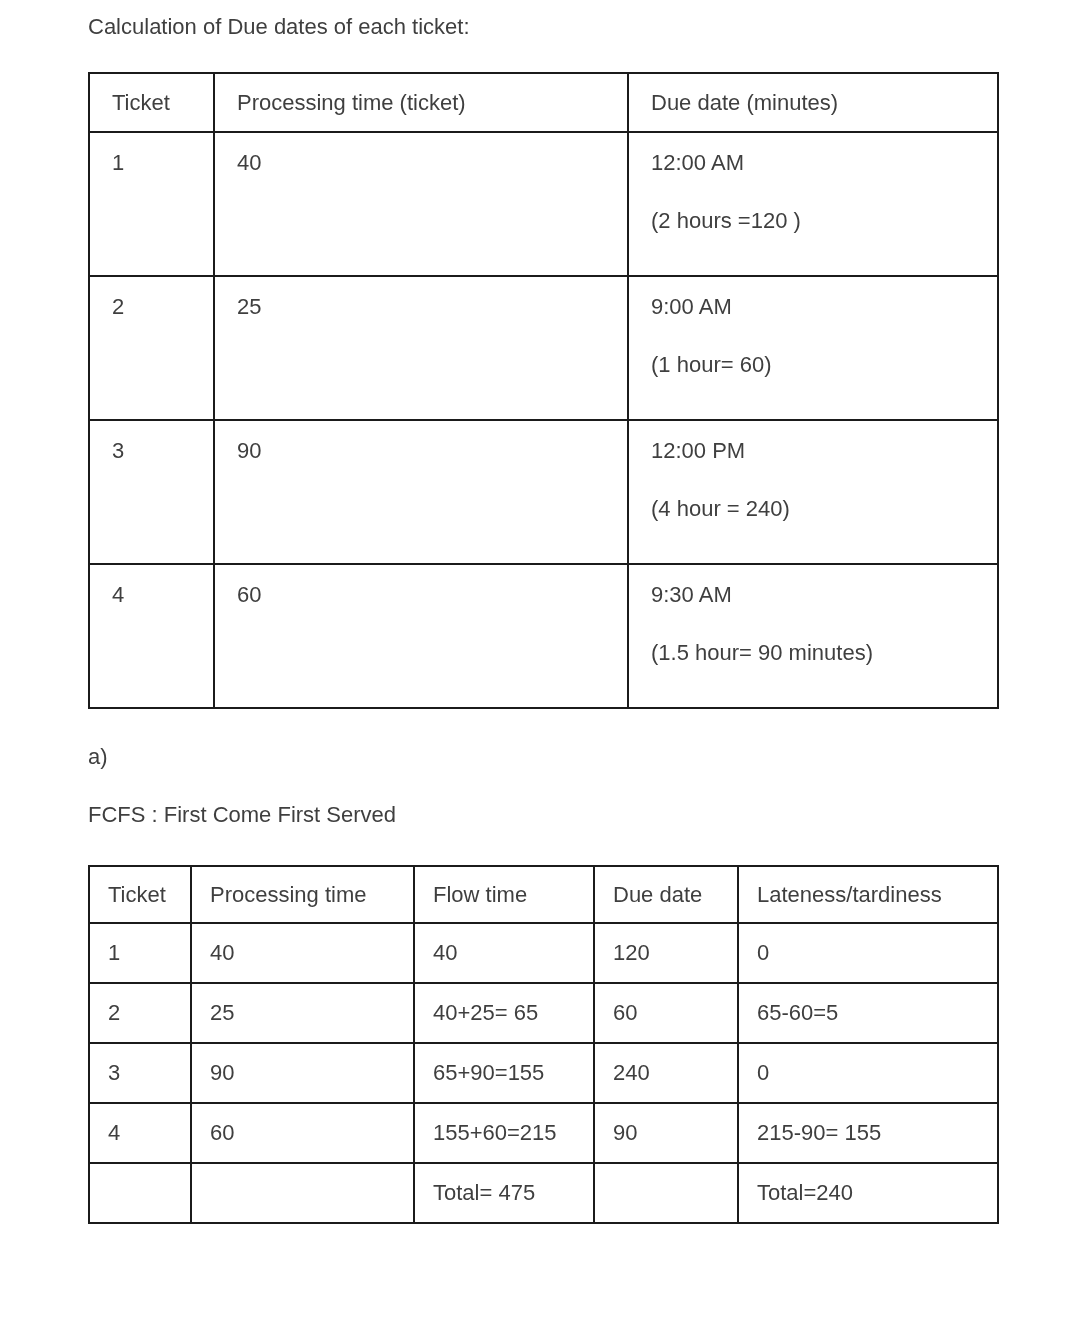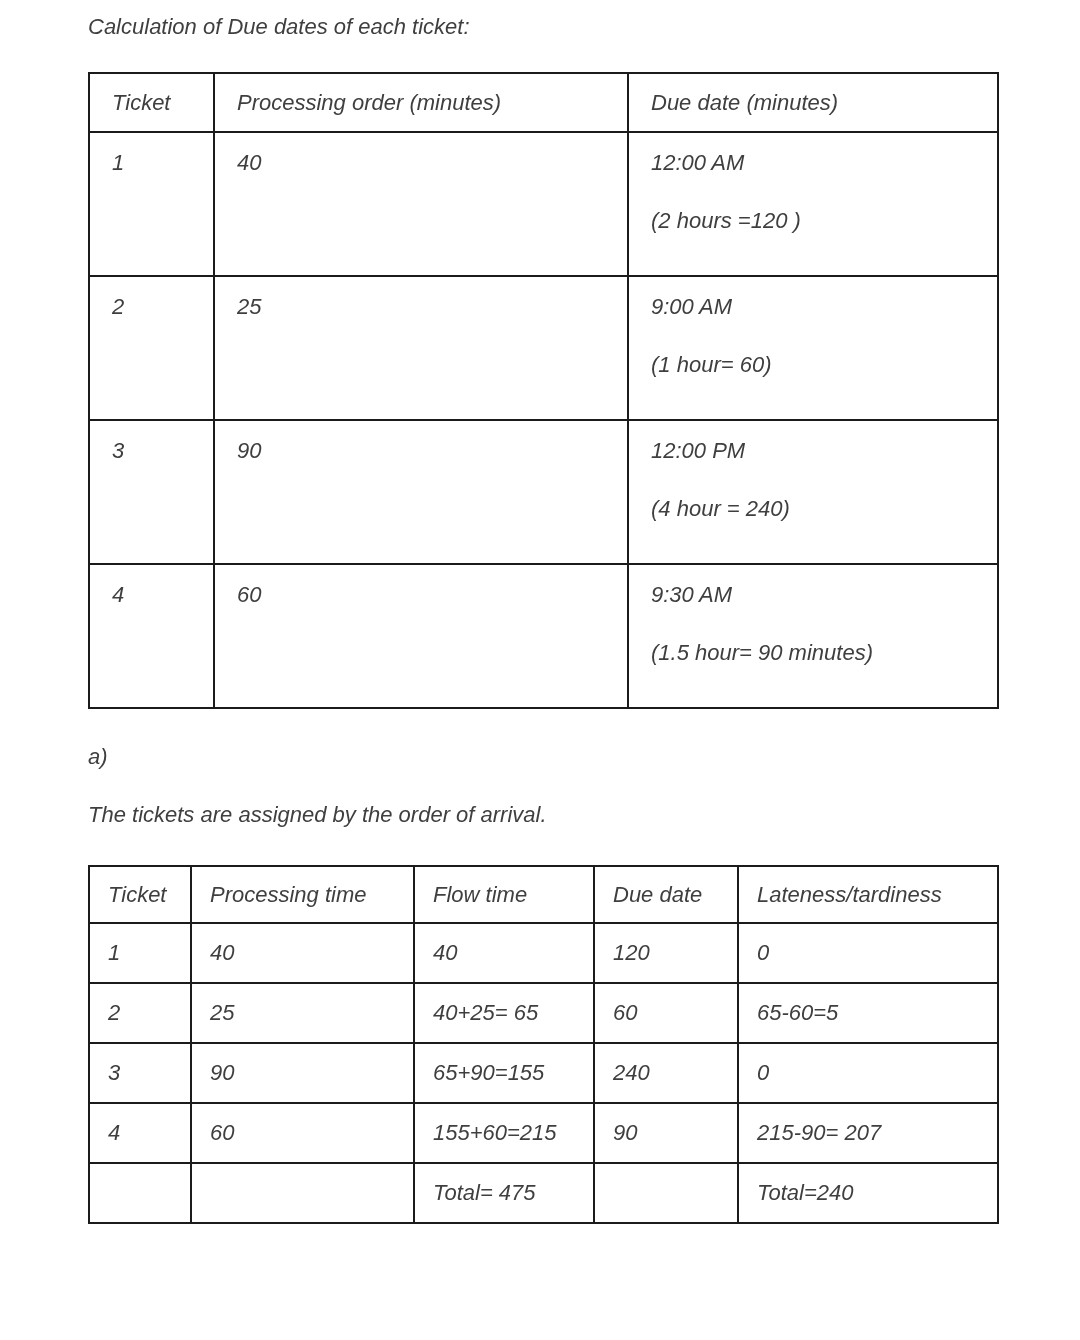--- a/index.html
+++ b/index.html
@@ -11,21 +11,20 @@
   body {
     width: 1080px;
     height: 1340px;
     font-family: "Liberation Sans", sans-serif;
     color: #3f3f3f;
     font-size: 22px;
   }
   .page {
     padding: 14px 0 0 88px;
     width: 972px;
-    font-style: italic;
   }
   .page-title {
     font-size: 22px;
     font-weight: normal;
     margin: 0 0 32px 0;
     line-height: 26px;
   }
   table {
     border-collapse: collapse;
     table-layout: fixed;
@@ -74,21 +73,21 @@
 
   <table class="due-table">
     <colgroup>
       <col class="col-ticket">
         <col class="col-proc">
         <col class="col-due">
     </colgroup>
     <thead>
       <tr>
         <th>Ticket</th>
-        <th>Processing order (minutes)</th>
+        <th>Processing time (ticket)</th>
         <th>Due date (minutes)</th>
       </tr>
     </thead>
     <tbody>
       <tr>
         <td>1</td>
         <td>40</td>
         <td>
           <div>12:00 AM</div>
           <div class="due-note">(2 hours =120 )</div>
@@ -116,21 +115,21 @@
         <td>
           <div>9:30 AM</div>
           <div class="due-note">(1.5 hour= 90 minutes)</div>
         </td>
       </tr>
     </tbody>
   </table>
 
   <div class="text-block">
     <p>a)</p>
-    <p>The tickets are assigned by the order of arrival.</p>
+    <p>FCFS : First Come First Served</p>
   </div>
 
   <table class="fcfs-table">
     <colgroup>
       <col class="col-ticket">
         <col class="col-proc">
         <col class="col-flow">
         <col class="col-due">
         <col class="col-late">
     </colgroup>
@@ -163,21 +162,21 @@
         <td>90</td>
         <td>65+90=155</td>
         <td>240</td>
         <td>0</td>
       </tr>
       <tr>
         <td>4</td>
         <td>60</td>
         <td>155+60=215</td>
         <td>90</td>
-        <td>215-90= 207</td>
+        <td>215-90= 155</td>
       </tr>
       <tr>
         <td></td>
         <td></td>
         <td>Total= 475</td>
         <td></td>
         <td>Total=240</td>
       </tr>
     </tbody>
   </table>

